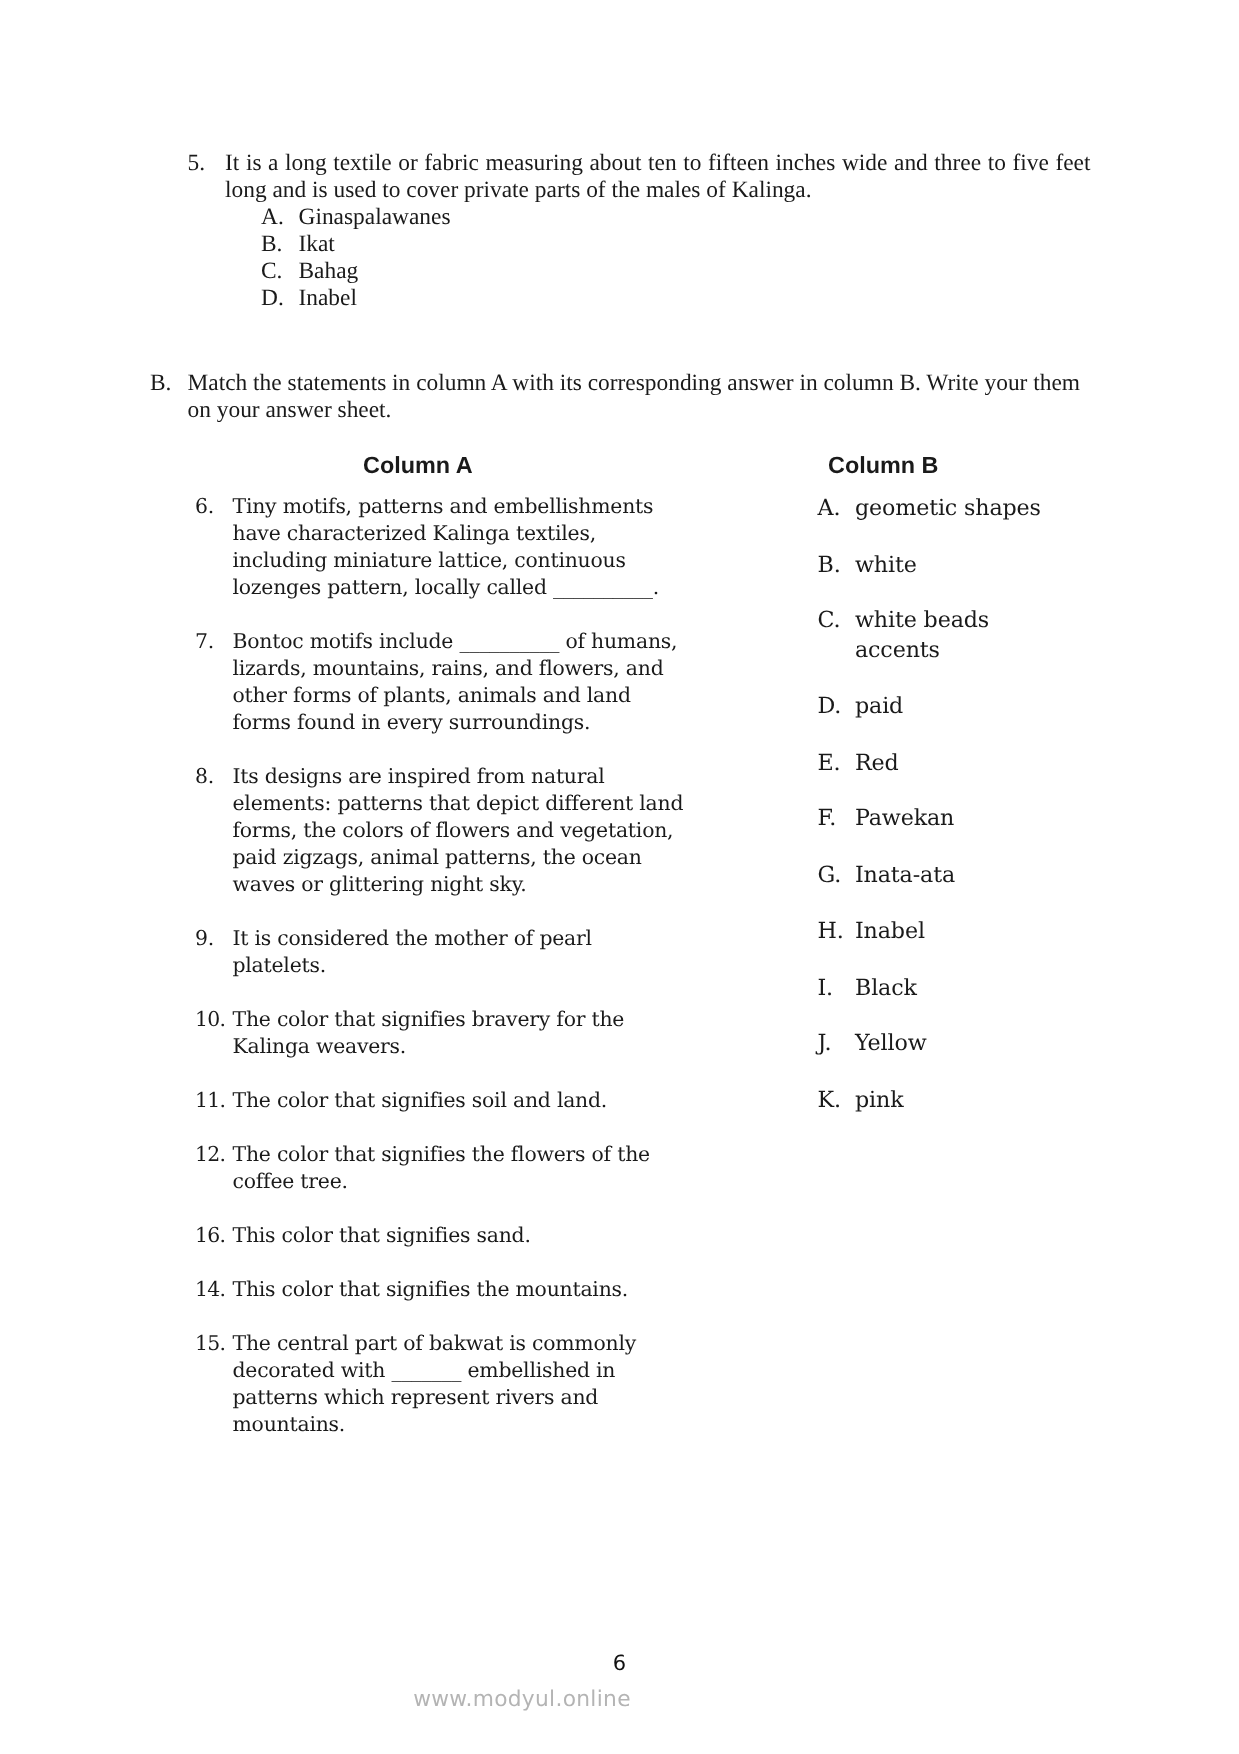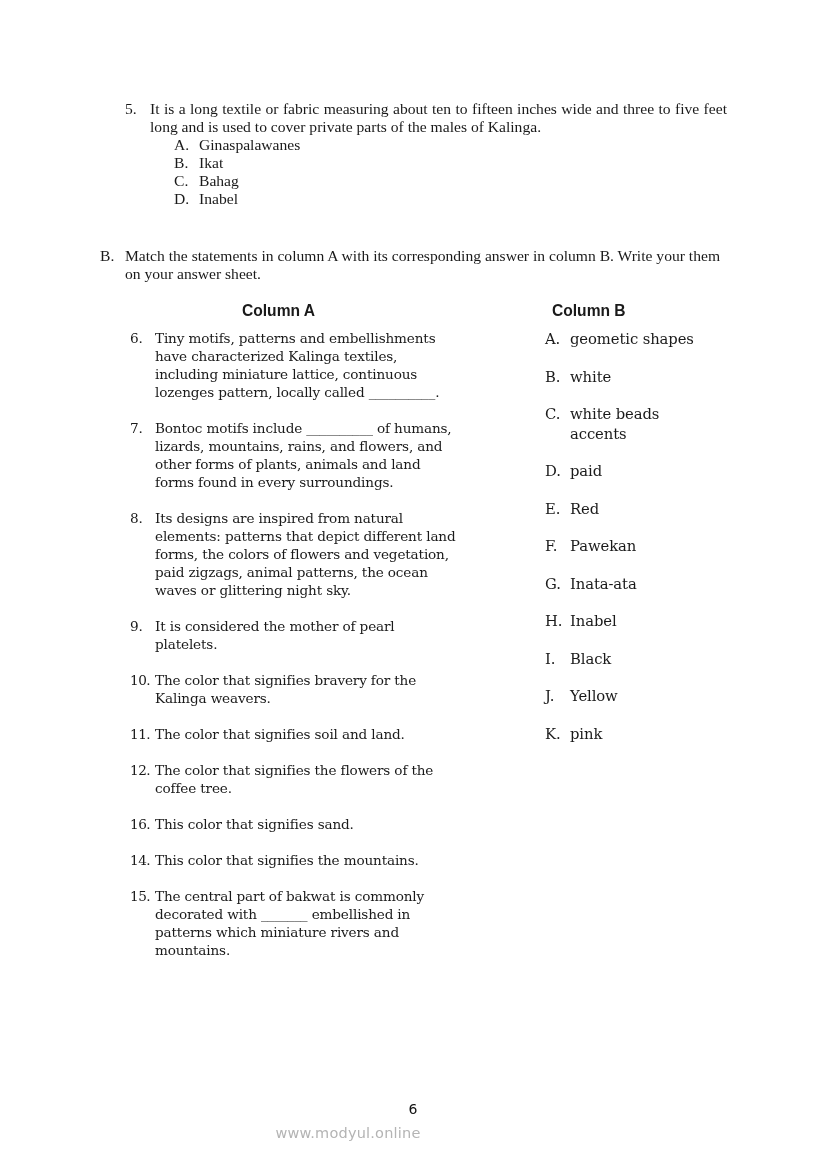--- a/index.html
+++ b/index.html
@@ -214,21 +214,21 @@
     <div class="item two">
       <span class="n">16.</span>
       <div>This color that signifies sand.</div>
     </div>
     <div class="item two">
       <span class="n">14.</span>
       <div>This color that signifies the mountains.</div>
     </div>
     <div class="item two">
       <span class="n">15.</span>
-      <div>The central part of bakwat is commonly decorated with _______ embellished in patterns which miniature rivers and mountains.</div>
+      <div>The central part of bakwat is commonly decorated with _______ embellished in patterns which represent rivers and mountains.</div>
     </div>
   </div>
 
   <div class="colB">
     <div class="opt">
       <span class="l">A.</span>
       <div>geometic shapes</div>
     </div>
     <div class="opt">
       <span class="l">B.</span>

